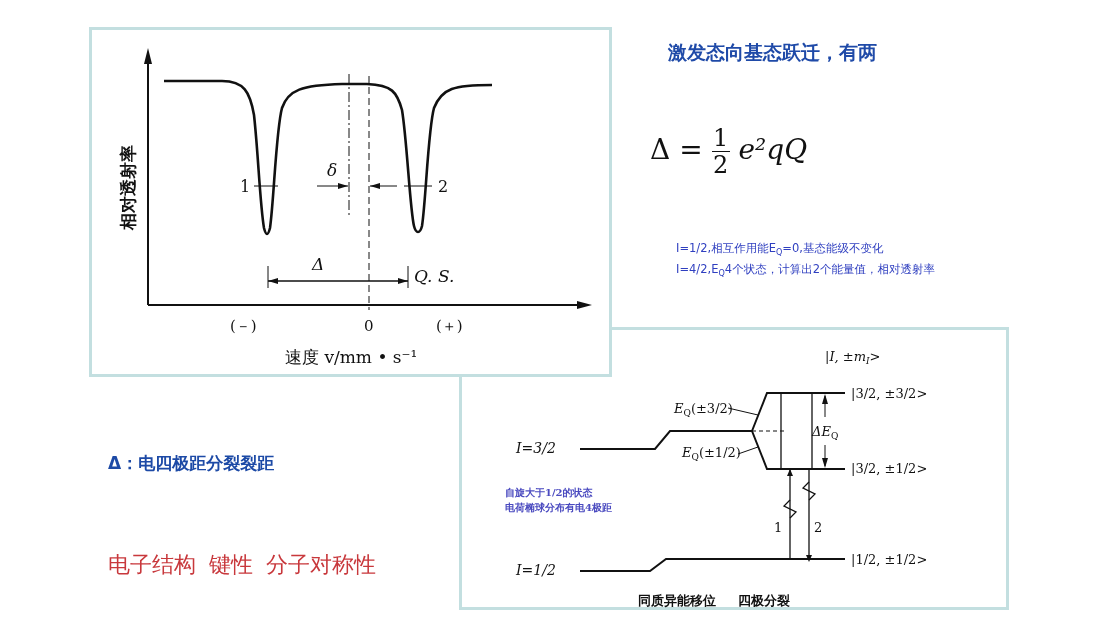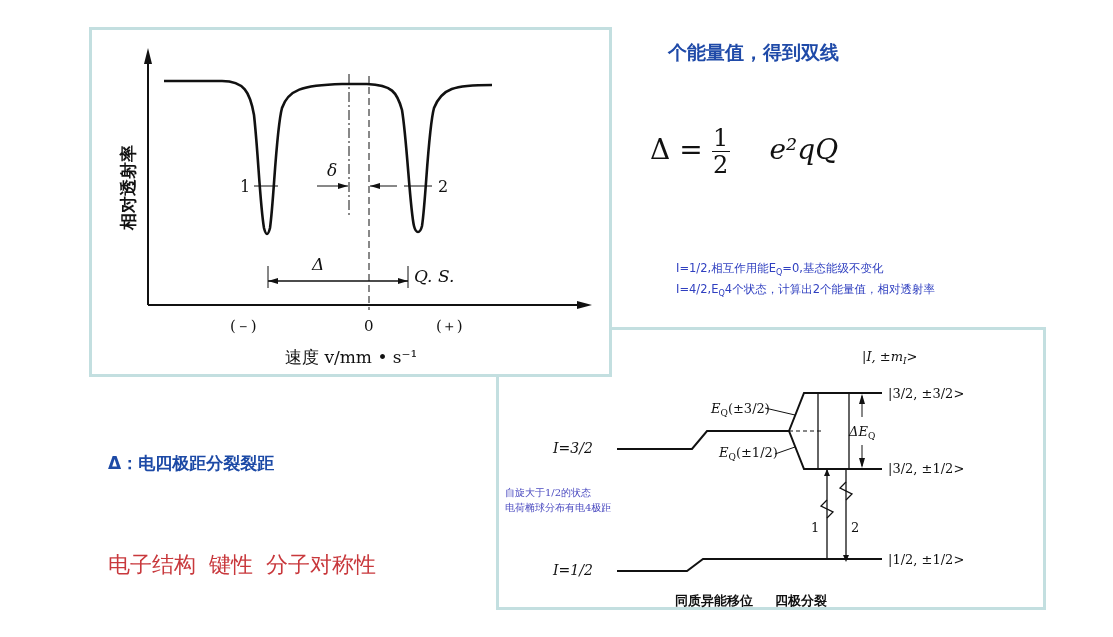--- a/index.html
+++ b/index.html
@@ -1,29 +1,29 @@
 <!DOCTYPE html>
 <html><head>
 <meta charset="utf-8">
 <style>
   html, body { margin:0; padding:0; background:#ffffff; }
   body { width:1113px; height:637px; position:relative; overflow:hidden; font-family:"DejaVu Serif", serif; }
   .panel { position:absolute; background:#fff; border:3px solid #c3dfe0; box-sizing:border-box; }
   #panel-spectrum { left:89px; top:27px; width:523px; height:350px; z-index:2; }
-  #panel-levels { left:496px; top:327px; width:550px; height:283px; z-index:1; }
+  #panel-levels { left:459px; top:327px; width:550px; height:283px; z-index:1; }
   svg { position:absolute; left:0; top:0; overflow:visible; }
   .t-serif { font-family:"DejaVu Serif", serif; fill:#111; }
   .t-sans { font-family:"DejaVu Sans", sans-serif; }
   .heading { position:absolute; left:668px; top:40px; font-family:"DejaVu Sans", sans-serif; font-weight:bold; font-size:19px; line-height:24px; color:#1f4aa8; }
   .formula { position:absolute; left:650px; top:125px; font-family:"DejaVu Serif", serif; font-size:28px; color:#111; }
   .qlabels { position:absolute; left:836px; top:133px; font-family:"DejaVu Serif", serif; font-size:14px; color:#2d3ba8; line-height:34px; }
-  .notes { position:absolute; left:676px; top:240px; font-family:"DejaVu Sans", sans-serif; font-size:11.5px; color:#2f3fc0; line-height:16px;margin-top:20px; }
+  .notes { position:absolute; left:676px; top:240px; font-family:"DejaVu Sans", sans-serif; font-size:11.5px; color:#2f3fc0; line-height:16px; }
   .delta-title { position:absolute; left:108px; top:452px; font-family:"DejaVu Sans", sans-serif; font-weight:bold; font-size:17px; color:#1d4aa6; }
   .red-line { position:absolute; left:108px; top:550px; font-family:"DejaVu Serif", serif; font-size:22px; color:#c8383c; word-spacing:6px; }
-  .spin-note { position:absolute; left:505px; top:485px; font-family:"DejaVu Serif", serif; font-size:10px; color:#4b4bc0; line-height:15px; z-index:3; }
+  .spin-note { position:absolute; left:505px; top:485px; font-family:"DejaVu Serif", serif; font-size:10px; color:#4b4bc0; line-height:15px; z-index:3;font-weight:bold; }
   sub { font-size:0.7em; }
 </style>
 </head>
 <body>
 
 <div id="panel-spectrum" class="panel">
   <svg width="523" height="350">
 
     <line x1="56" y1="275" x2="56" y2="25" stroke="#111" stroke-width="2"></line>
     <polygon points="52,34 56,18 60,34" fill="#111"></polygon>
@@ -57,32 +57,32 @@
     <text x="138" y="301" class="t-serif" font-size="15">(－)</text>
     <text x="272" y="301" class="t-serif" font-size="15">0</text>
     <text x="344" y="301" class="t-serif" font-size="15">(＋)</text>
 
     <text x="193" y="333" class="t-serif" font-size="17">速度 v/mm • s⁻¹</text>
     <text transform="translate(42,200) rotate(-90)" class="t-sans" font-size="17" font-weight="bold" fill="#111">相对透射率</text>
   </svg>
 </div>
 
 <div class="heading">
-  <div>个能量值，得到双线</div>
+  <div>激发态向基态跃迁，有两</div>
 </div>
 
 <div class="formula">
   <span>Δ</span>
   <span>=</span>
   <span style="display:inline-flex;flex-direction:column;align-items:center;vertical-align:middle;font-size:24px;line-height:26px;">
     <span>1</span>
     <span style="border-top:1.5px solid #111;width:18px;"></span>
     <span>2</span>
   </span>
-  <span style="font-style:italic;margin-left:31px;">e²qQ</span>
+  <span style="font-style:italic;">e²qQ</span>
 </div>
 
 <div class="qlabels">
 </div>
 
 <div class="notes">
   <div><span>I=1/2,相互作用能E</span><sub>Q</sub><span>=0,基态能级不变化</span></div>
   <div><span>I=4/2,E</span><sub>Q</sub><span>4个状态，计算出2个能量值，相对透射率</span></div>
 </div>
 

